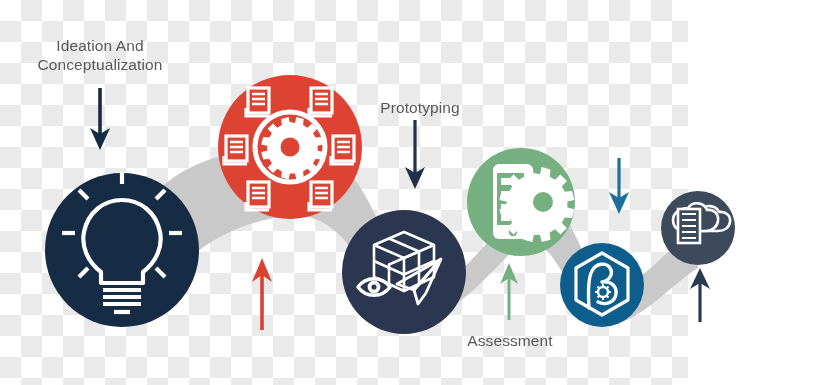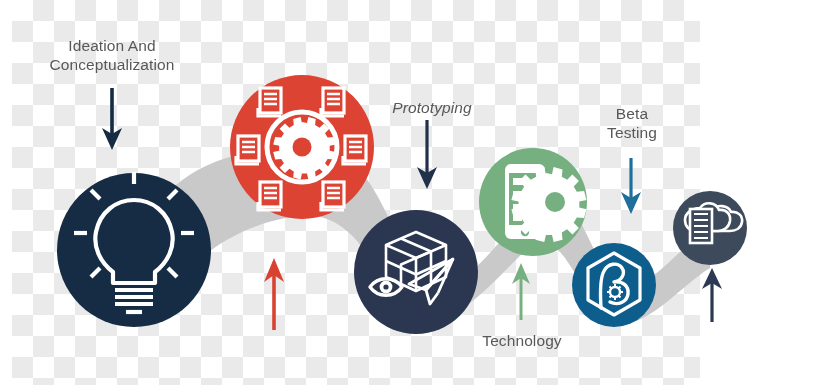--- a/index.html
+++ b/index.html
@@ -12,21 +12,20 @@
   #stage{
     position:relative;
     width:688px;height:385px;
     
     background-color:#ffffff;
     background-image:
       linear-gradient(45deg,#eaeaea 25%,transparent 25%,transparent 75%,#eaeaea 75%),
       linear-gradient(45deg,#eaeaea 25%,transparent 25%,transparent 75%,#eaeaea 75%);
     background-size:42px 42px;
     background-position:0 0,21px 21px;
-    margin-left:12px;
   }
   #art{position:absolute;left:0;top:0;width:840px;height:385px;}
   .lbl{
     position:absolute;
     color:#58585b;
     font-size:15.5px;
     line-height:19px;
     text-align:center;
     white-space:pre-line;
     letter-spacing:0.1px;
@@ -240,21 +239,19 @@
     <g>
       <path d="M 700 322 L 700 283" stroke="#2b3a52" stroke-width="3.2" fill="none"></path>
       <path d="M 700 268 L 690 289 L 700 283 L 710 289 Z" fill="#2b3a52"></path>
     </g>
   </svg>
 
   <div class="lbl" style="left:2px;top:36px;width:196px;">Ideation And
 Conceptualization</div>
 
 
-  <div class="lbl" style="left:355px;top:98px;width:130px;font-style:italic;">Prototyping</div>
-
-  <div class="lbl" style="left:441px;top:331px;width:138px;">Technology</div>
-
-  <div class="lbl" style="left:579px;top:104px;width:82px;">Beta
-Testing</div>
+  <div class="lbl" style="left:355px;top:98px;width:130px;">Prototyping</div>
+
+  <div class="lbl" style="left:441px;top:331px;width:138px;">Assessment</div>
+
 
 
 </div>
 
 </body></html>

